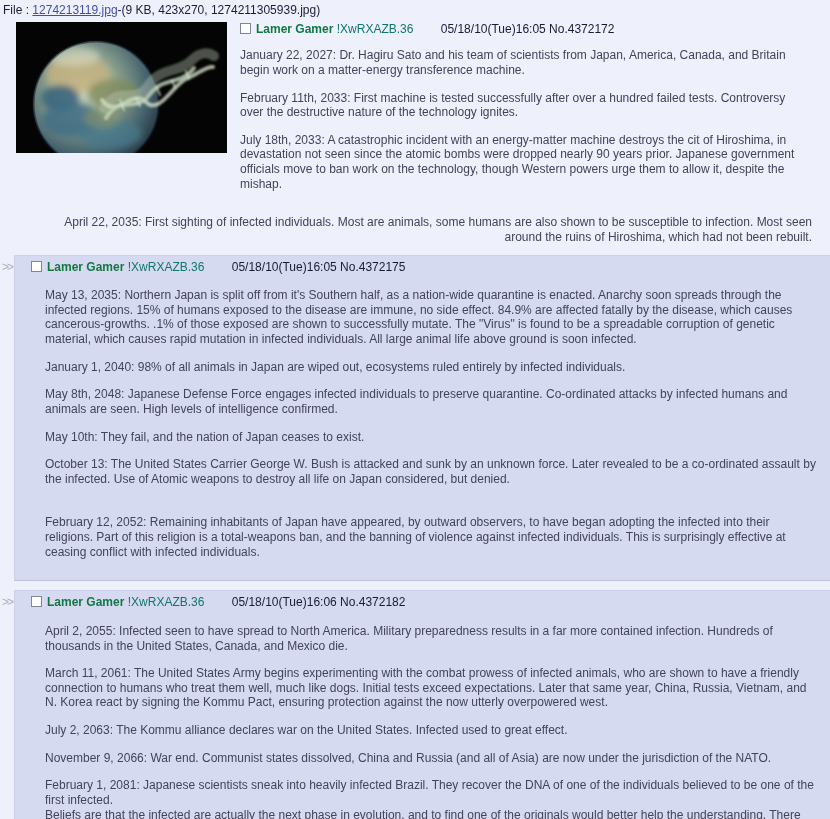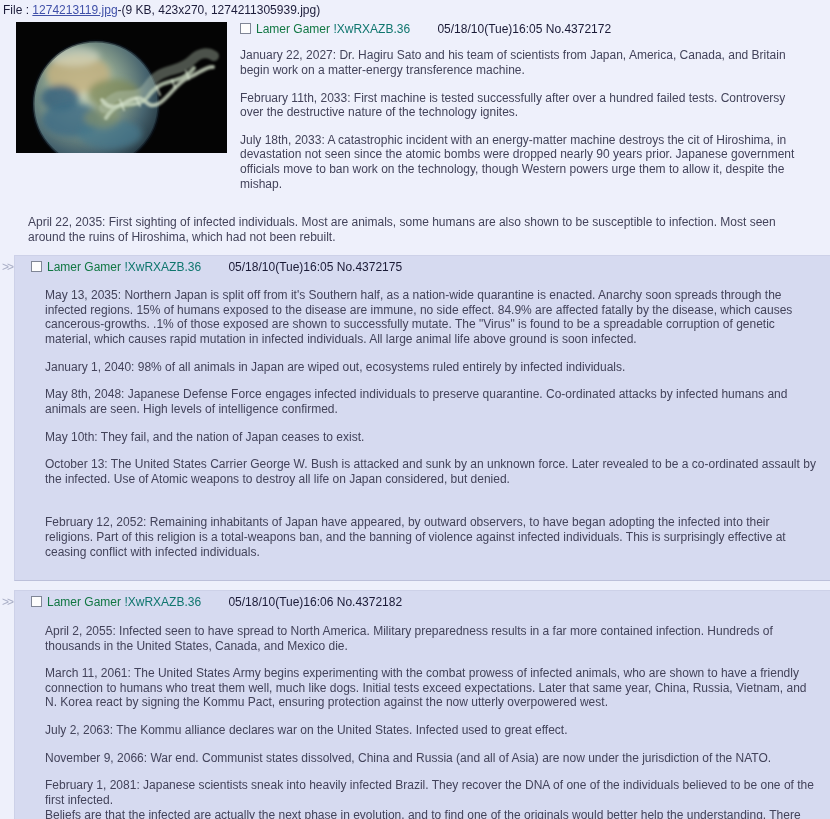--- a/index.html
+++ b/index.html
@@ -20,29 +20,29 @@
   .thumb { width: 211px; height: 131px; flex: 0 0 auto; cursor: pointer; margin-right: 13px; }
   .thumb svg { display: block; }
   .op-right { flex: 1; min-width: 0; padding-right: 8px; }
 
   .post-header { color: #10103a; white-space: nowrap; margin: 0 0 2px 0; }
   .checkbox {
     display: inline-block; width: 11px; height: 11px;
     background: #fdfdfd; border: 1px solid #808696;
     vertical-align: -1px; margin-right: 5px; cursor: pointer;
   }
-  .name { color: #117743; font-weight: normal; }
+  .name { color: #117743; font-weight: bold; }
   .trip { color: #0f766e; }
   .meta { color: #1a1a36; padding-left: 24px; }
 
   p.para { margin: 13px 0; white-space: pre-line; }
   .op-right p.para:first-of-type { margin-top: 12px; }
   p.gap-top { margin-top: 29px; }
 
-  .wide-para { margin: 11px 18px 10px 28px; white-space: pre-line; }
+  .wide-para { margin: 11px 18px 10px 28px; white-space: pre-line; text-align: right; }
 
   .reply-row { display: flex; align-items: flex-start; margin-top: 9px; }
   .quote-marker {
     flex: 0 0 14px; color: #a9aec6; padding: 5px 0 0 2px;
     letter-spacing: -2px; font-size: 12px; user-select: none;
   }
   .reply-block {
     flex: 1; background: #d6daf0;
     border: 1px solid #cdd1e8; border-bottom-color: #bcc0da; border-right: none;
     padding: 4px 14px 8px 16px; min-width: 0;

